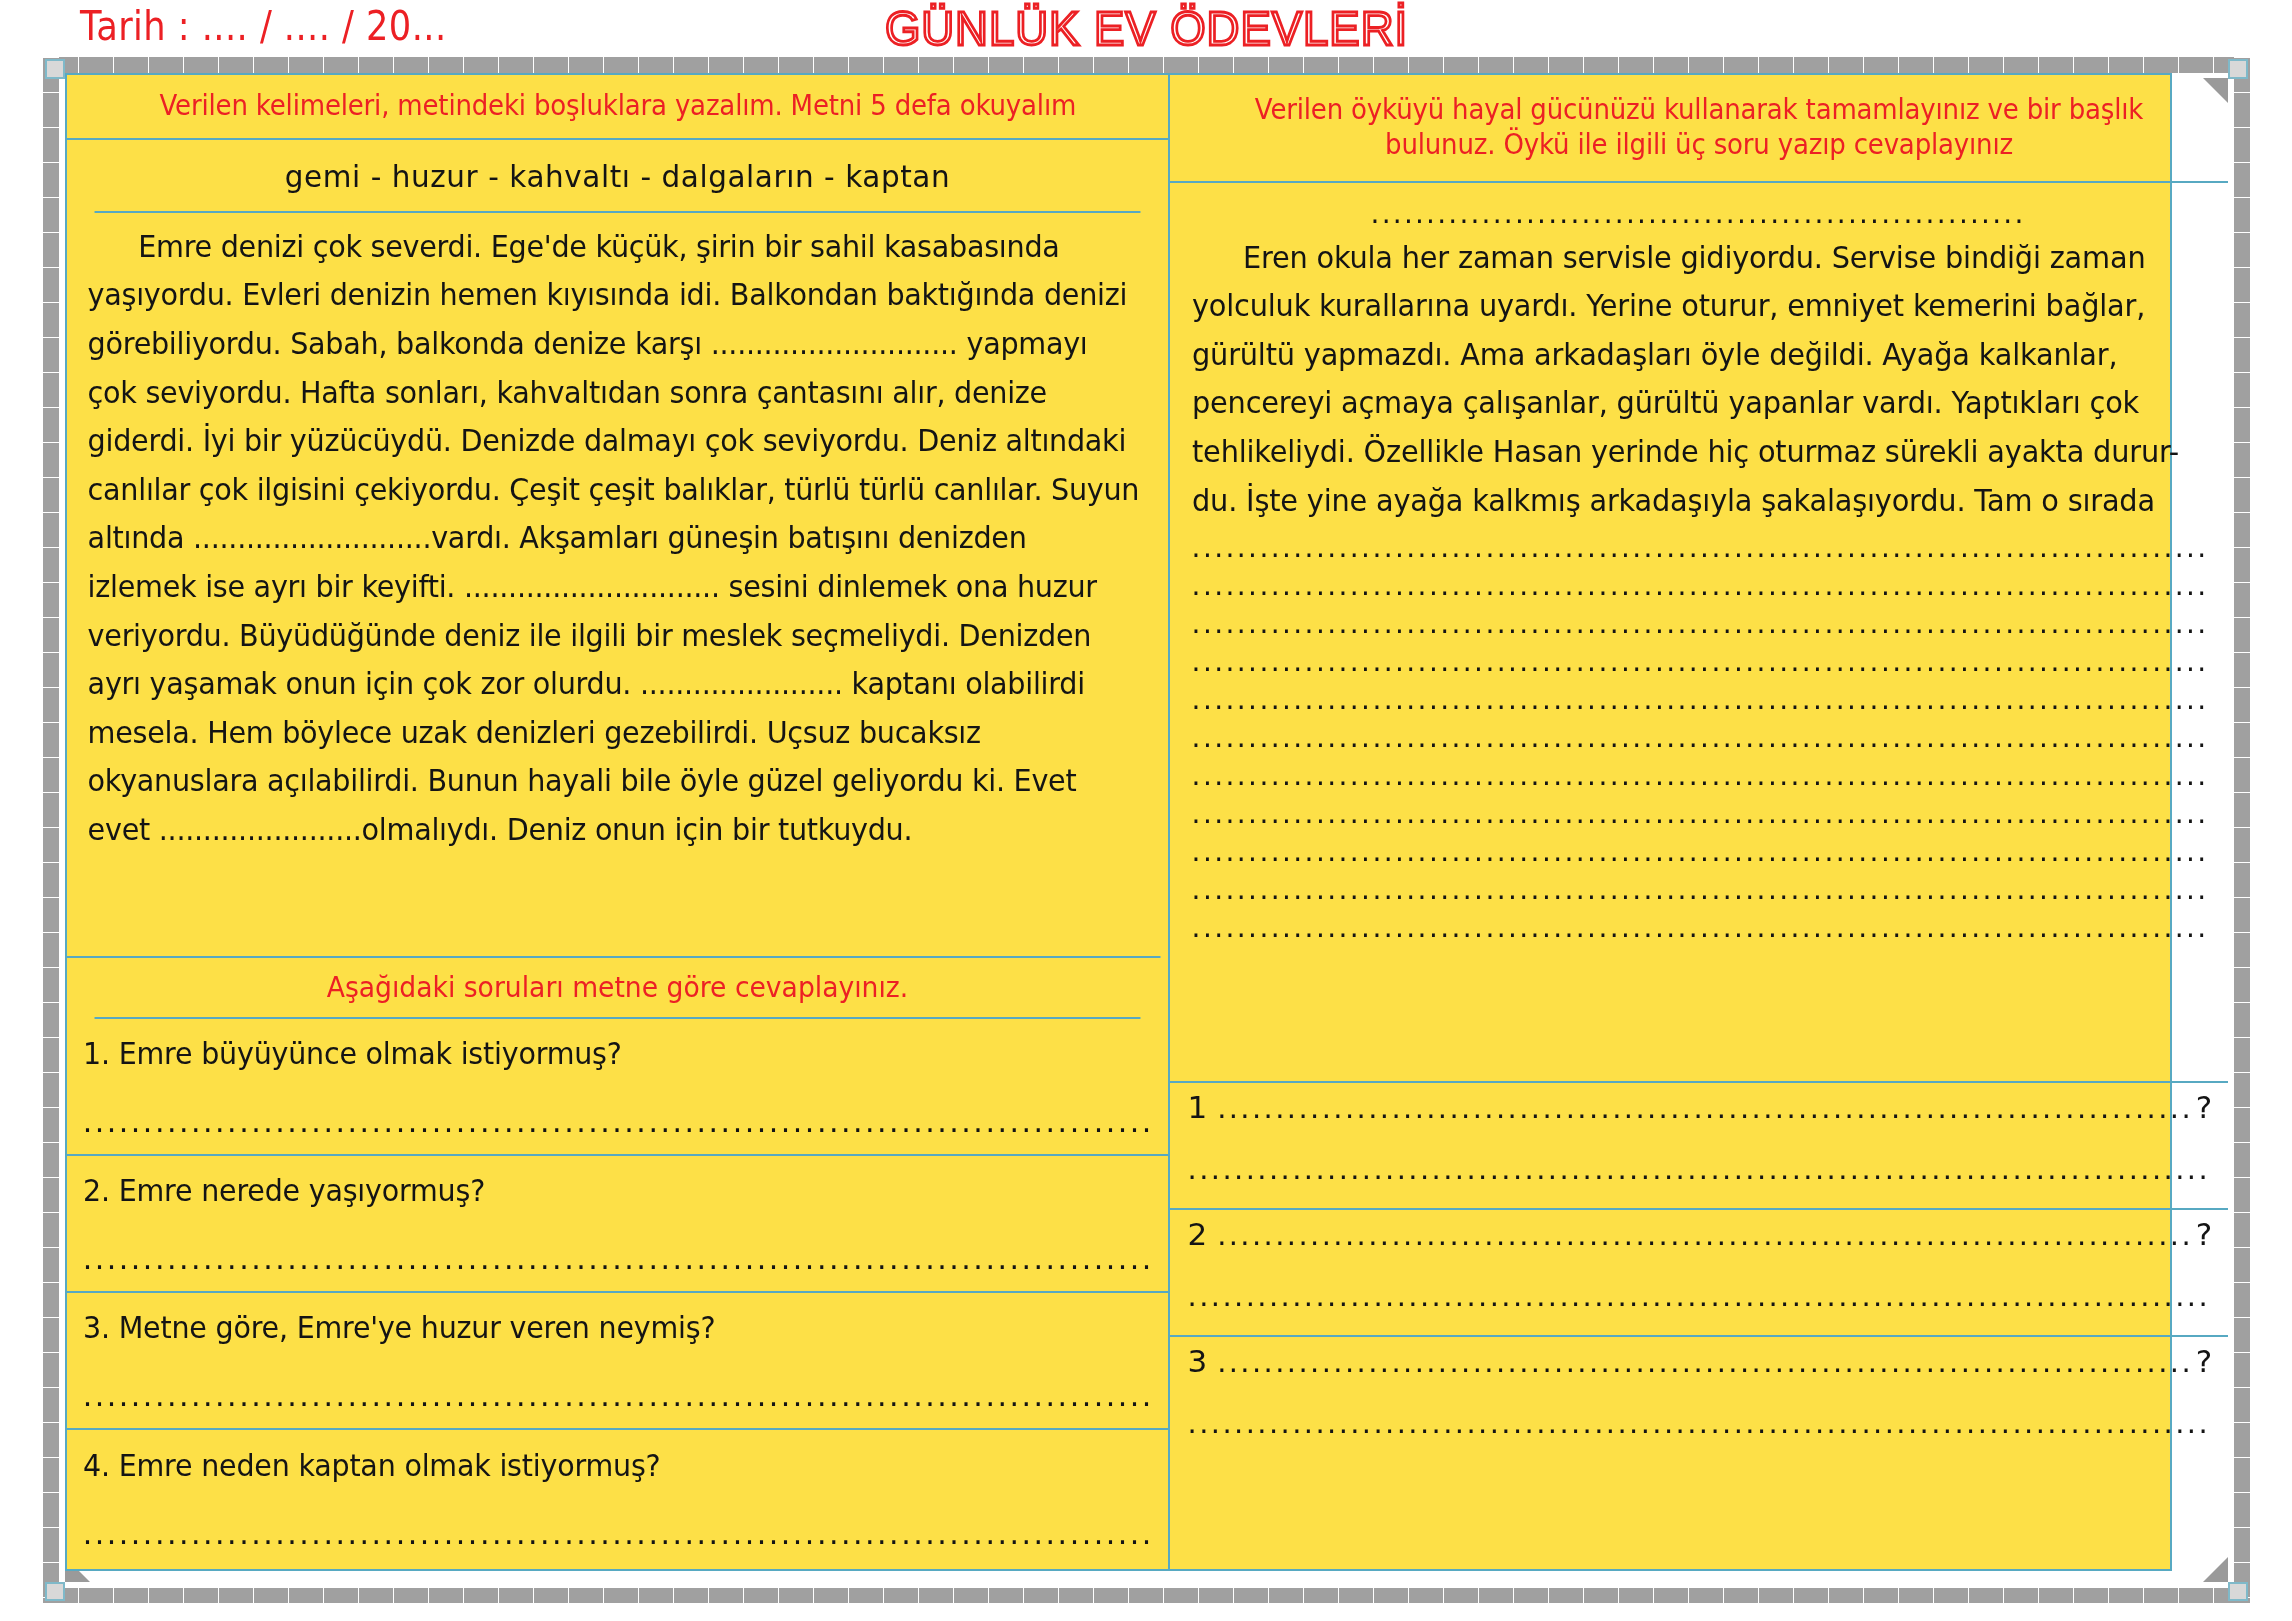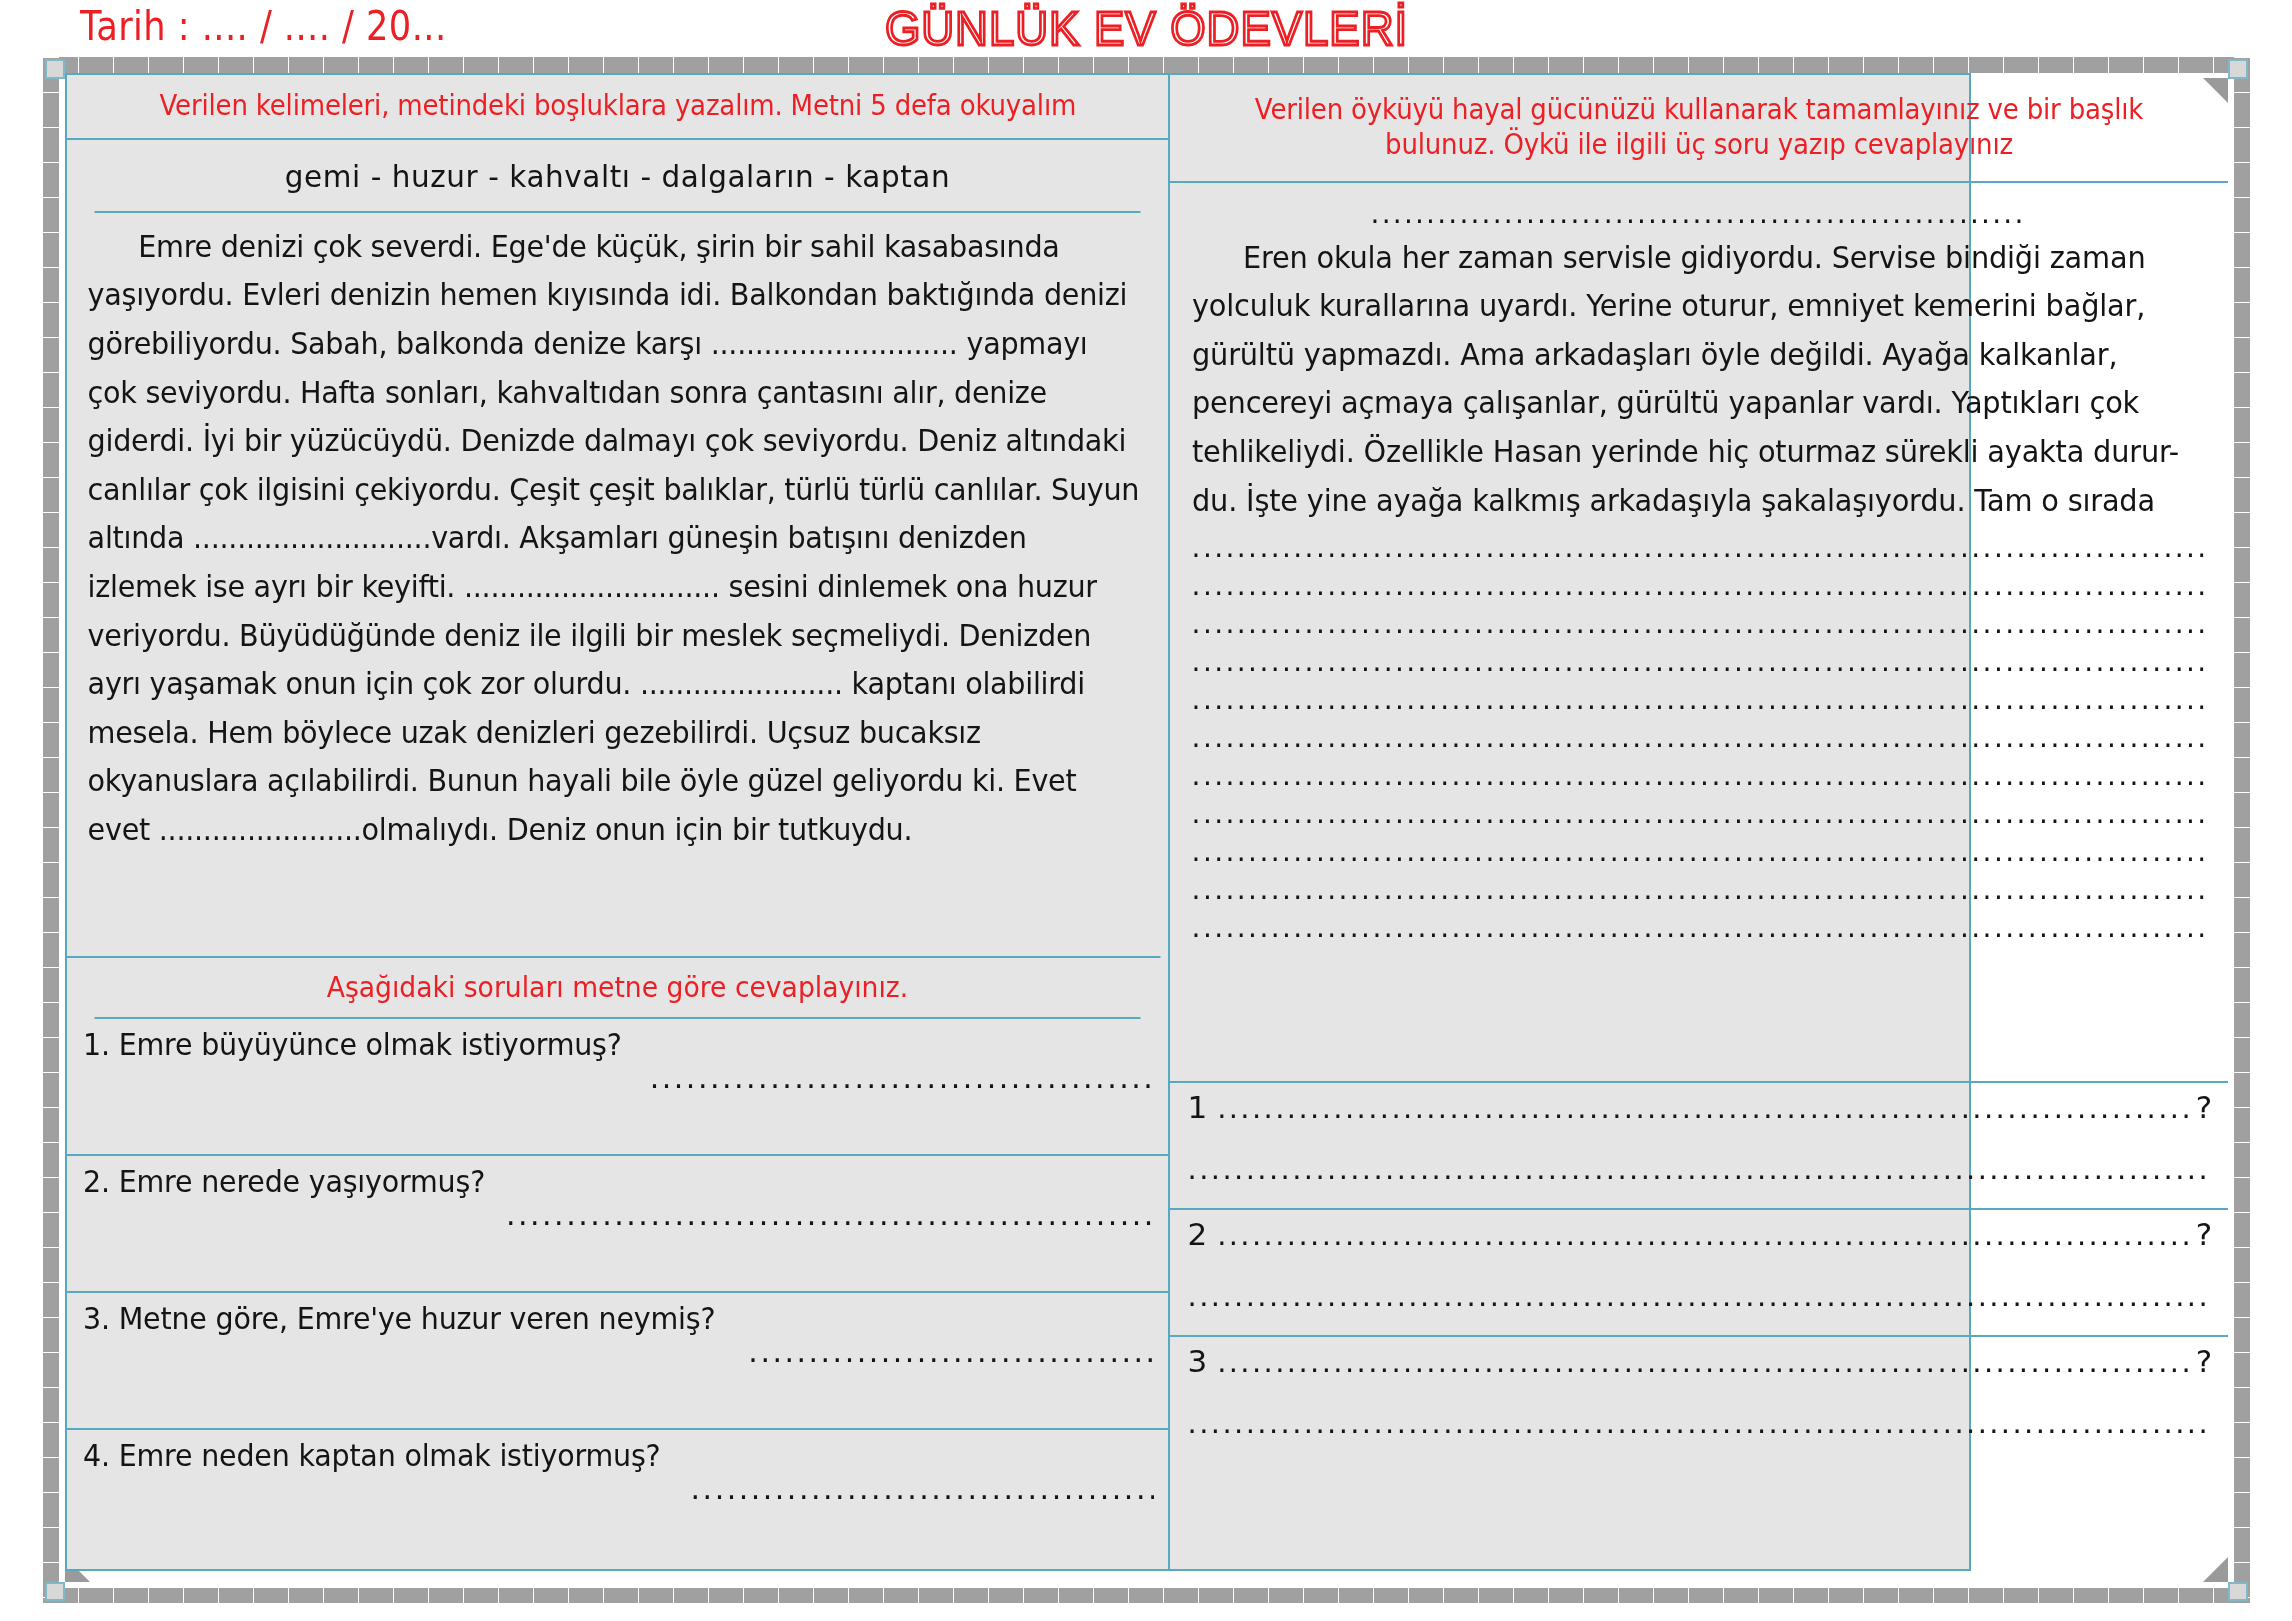--- a/index.html
+++ b/index.html
@@ -89,24 +89,24 @@
   .ct-tl { left: 65px;  top: 78px;  border-left: 25.5px solid #9a9a9a; border-bottom: 25.5px solid transparent; }
   .ct-tr { right: 65px; top: 78px;  border-right: 25.5px solid #9a9a9a; border-bottom: 25.5px solid transparent; }
   .ct-bl { left: 65px;  bottom: 39px; border-left: 25.5px solid #9a9a9a; border-top: 25.5px solid transparent; }
   .ct-br { right: 65px; bottom: 39px; border-right: 25.5px solid #9a9a9a; border-top: 25.5px solid transparent; }
 
   
   .sheet {
     position: absolute;
     left: 65px;
     top: 73px;
-    width: 1906px;
+    width: 2107px;
     height: 1498px;
     border: 2.9px solid #57a9c2;
-    background: #e5e5e5;
+    background: #fde047;
     display: flex;
   }
 
   .col {
     height: 100%;
     display: flex;
     flex-direction: column;
   }
   .col-left  { width: 1103px; border-right: 2.9px solid #57a9c2; }
   .col-right { width: 1058px; }
@@ -171,20 +171,21 @@
     color: #ec2024;
     font-size: 28px;
     font-family: "DejaVu Sans", sans-serif;
     transform: scaleX(0.95);
   }
 
   .qblock {
     height: 137px;
     padding: 7.8px 13.7px 5.9px 15.7px;
     display: flex;
+    flex-direction: column;
     justify-content: center;
   }
   .qtext {
     color: #141414;
     font-size: 30px;
     font-family: "DejaVu Sans", sans-serif;
     letter-spacing: -0.2px;
     transform: scaleX(0.95);
     transform-origin: left center;
     white-space: nowrap;

